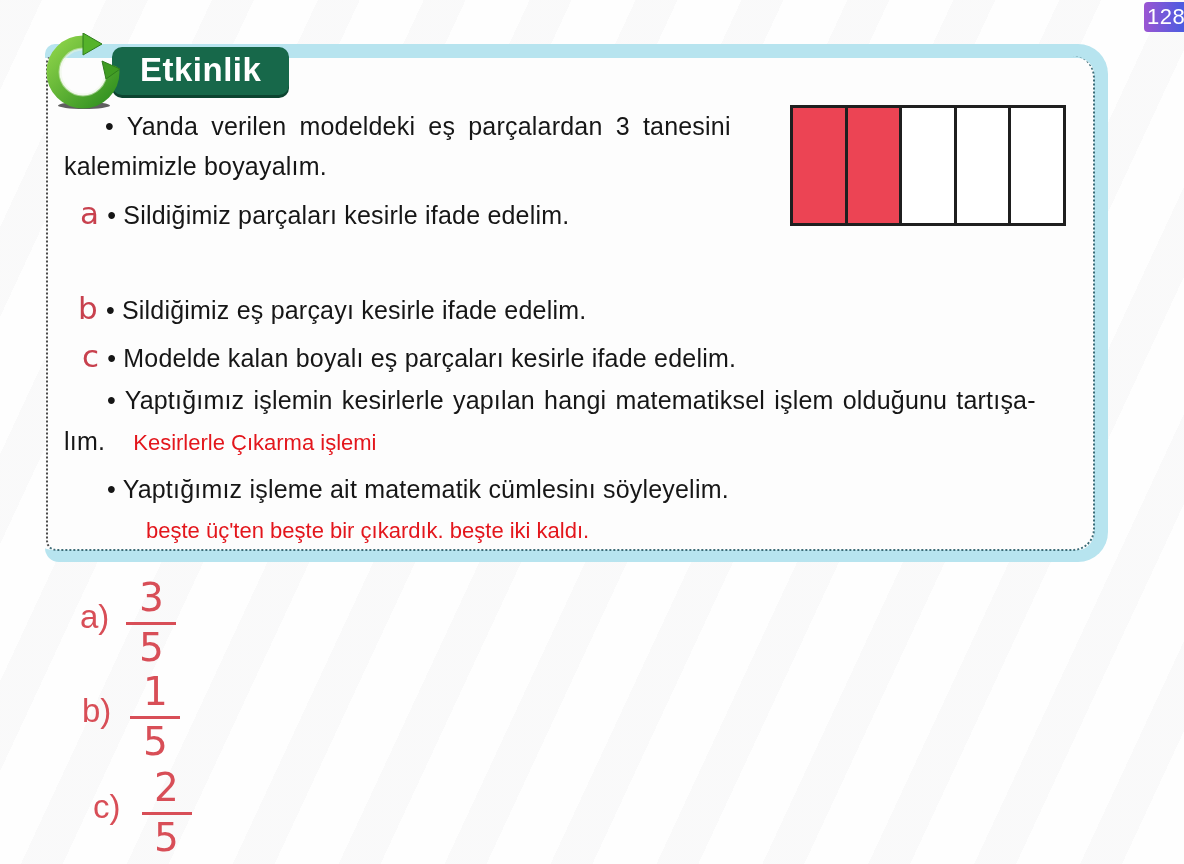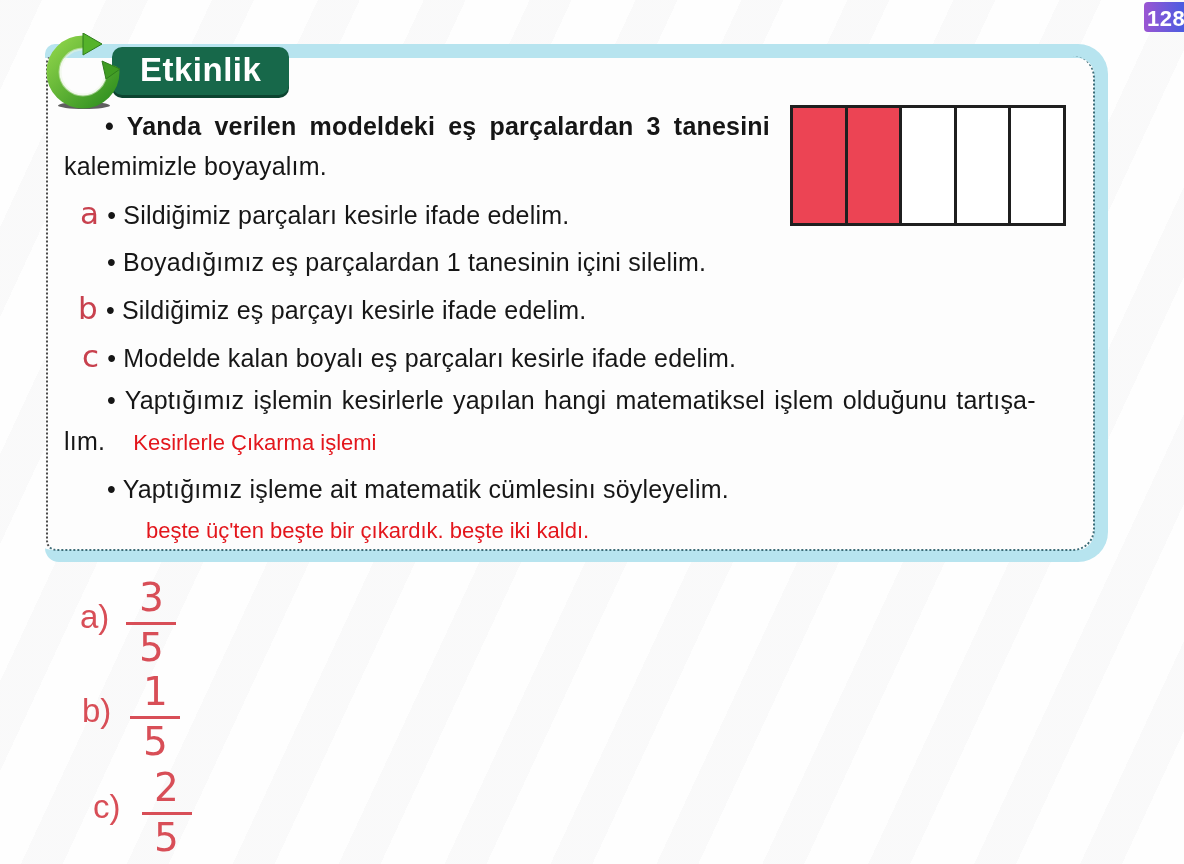--- a/index.html
+++ b/index.html
@@ -21,22 +21,22 @@
   
   .page::before{
     content:"";position:absolute;inset:0;
     background:repeating-linear-gradient(115deg, rgba(190,190,195,0.07) 0 38px, rgba(255,255,255,0) 38px 96px);
     pointer-events:none;
   }
 
   
   .page-num{
     position:absolute;top:2px;right:0;width:40px;height:30px;
-    color:#fff;font-size:22px;font-weight:bold;
-    display:flex;align-items:flex-end;justify-content:flex-start;
+    color:#fff;font-size:22px;font-weight:normal;
+    display:flex;align-items:center;justify-content:flex-start;
     padding-left:3px;box-sizing:border-box;
     border-radius:4px 0 0 4px;
     letter-spacing:0.5px;
   }
 
   
   .activity-box{
     position:absolute;left:45px;top:44px;width:1063px;height:518px;
     box-sizing:border-box;background:#fdfdfd;
     border-top:14px solid var(--band);
@@ -77,21 +77,21 @@
     color:var(--letter);
     font-size:31px;line-height:1;
     margin-right:8px;
     font-family:"DejaVu Sans", sans-serif;
   }
   .annotation{
     color:var(--ann);
     font-size:22px;
     letter-spacing:0;
   }
-  .wide-spacing{word-spacing:6px;font-weight:bold;}
+  .wide-spacing{word-spacing:6px;}
   .slight-spacing{word-spacing:2px;}
 
   
   .model{
     position:absolute;left:790px;top:105px;z-index:3;
     width:270px;height:115px;
     border:3px solid #1f1f1f;
     display:flex;box-sizing:content-box;background:#fff;
   }
   .model .cell{flex:1;border-right:3px solid #1f1f1f;}
@@ -155,23 +155,20 @@
     <span>• Yanda verilen modeldeki eş parçalardan 3 tanesini</span>
   </div>
   <div class="line" style="left:64px;top:152px;">
     <span>kalemimizle boyayalım.</span>
   </div>
 
   <div class="line" style="left:80px;top:198px;">
     <span class="abc">a</span><span>• Sildiğimiz parçaları kesirle ifade edelim.</span>
   </div>
 
-  <div class="line" style="left:107px;top:248px;">
-    <span>• Boyadığımız eş parçalardan 1 tanesinin içini silelim.</span>
-  </div>
 
   <div class="line" style="left:78px;top:293px;">
     <span class="abc">b</span><span>• Sildiğimiz eş parçayı kesirle ifade edelim.</span>
   </div>
 
   <div class="line" style="left:82px;top:341px;">
     <span class="abc">c</span><span>• Modelde kalan boyalı eş parçaları kesirle ifade edelim.</span>
   </div>
 
   <div class="line slight-spacing" style="left:107px;top:386px;">

